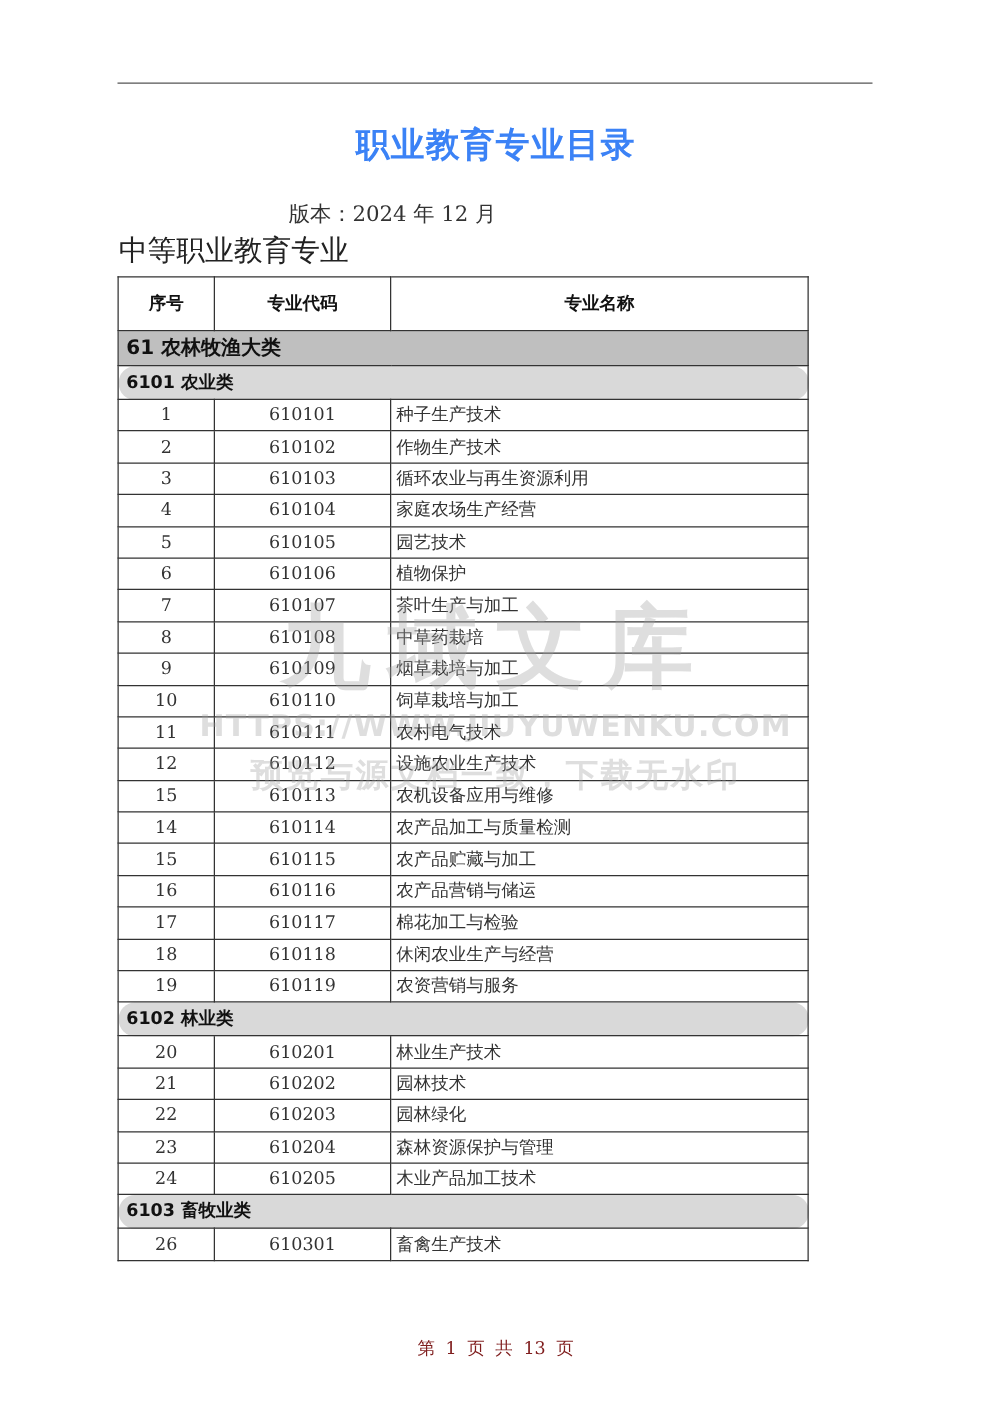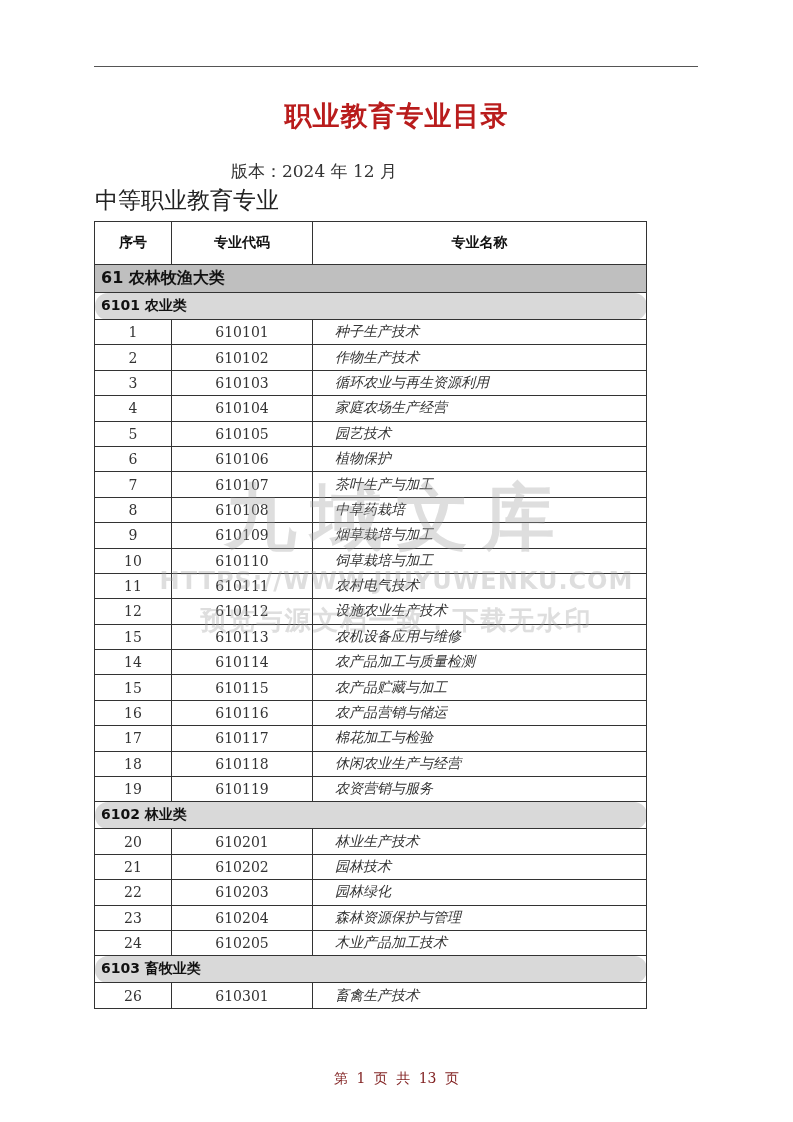--- a/index.html
+++ b/index.html
@@ -1,37 +1,37 @@
 <!DOCTYPE html>
 <html><head>
 <meta charset="utf-8">
 <style>
   html, body { margin: 0; padding: 0; background: #ffffff; }
   body { width: 793px; height: 1122px; position: relative; overflow: hidden;
          font-family: "DejaVu Serif", "Liberation Serif", serif; color: #222; }
   .top-rule { position: absolute; left: 94px; top: 66px; width: 604px; height: 1px; background: #555; }
   .doc-title { position: absolute; left: 0; width: 793px; top: 98px; text-align: center;
                font-family: "DejaVu Sans", "Liberation Sans", sans-serif; font-weight: bold;
-               font-size: 27px; letter-spacing: 1px; color: #b91c1c; }
+               font-size: 27px; letter-spacing: 1px; color: #3b82f6; }
   .doc-version { position: absolute; left: 0; width: 628px; top: 160px; text-align: center;
                  font-size: 17px; color: #333; }
   .section-title { position: absolute; left: 95px; top: 185px; font-size: 23px; color: #222; }
   table.catalog { position: absolute; left: 94px; top: 221px; width: 552px;
                   border-collapse: collapse; table-layout: fixed; }
   table.catalog td, table.catalog th { border: 1px solid #333; padding: 0; }
   col.c1 { width: 77px; } col.c2 { width: 141px; } col.c3 { width: 334px; }
   tr.head th { height: 42px; font-family: "DejaVu Sans", "Liberation Sans", sans-serif;
                font-weight: bold; font-size: 14px; text-align: center; color: #111; }
   tr.cat td { height: 27px; background: #bfbfbf; font-family: "DejaVu Sans", "Liberation Sans", sans-serif;
               font-weight: bold; font-size: 16px; padding-left: 6px; color: #111; }
   tr.sub td { height: 26px; background: #d9d9d9; font-family: "DejaVu Sans", "Liberation Sans", sans-serif;
               font-weight: bold; font-size: 14px; padding-left: 6px; color: #111; border-radius: 13px; }
   tr.row td { height: 24.4px; font-size: 14px; color: #333; }
   tr.row td.no, tr.row td.code { text-align: center; }
-  tr.row td.name { padding-left: 22px; font-style: italic; }
+  tr.row td.name { padding-left: 4px; }
   .watermark { position: absolute; pointer-events: none; color: rgba(160,160,160,0.35);
                font-family: "DejaVu Sans", "Liberation Sans", sans-serif; font-weight: bold;
                text-align: center; left: 0; width: 793px; }
   .wm1 { top: 470px; font-size: 72px; letter-spacing: 14px; }
   .wm2 { top: 567px; font-size: 24px; letter-spacing: 1px; }
   .wm3 { top: 603px; font-size: 26px; letter-spacing: 2px; }
   .footer { position: absolute; left: 0; width: 793px; top: 1070px; text-align: center;
             font-size: 14px; color: #7f1d1d; word-spacing: 4px; }
 </style>
 </head>

